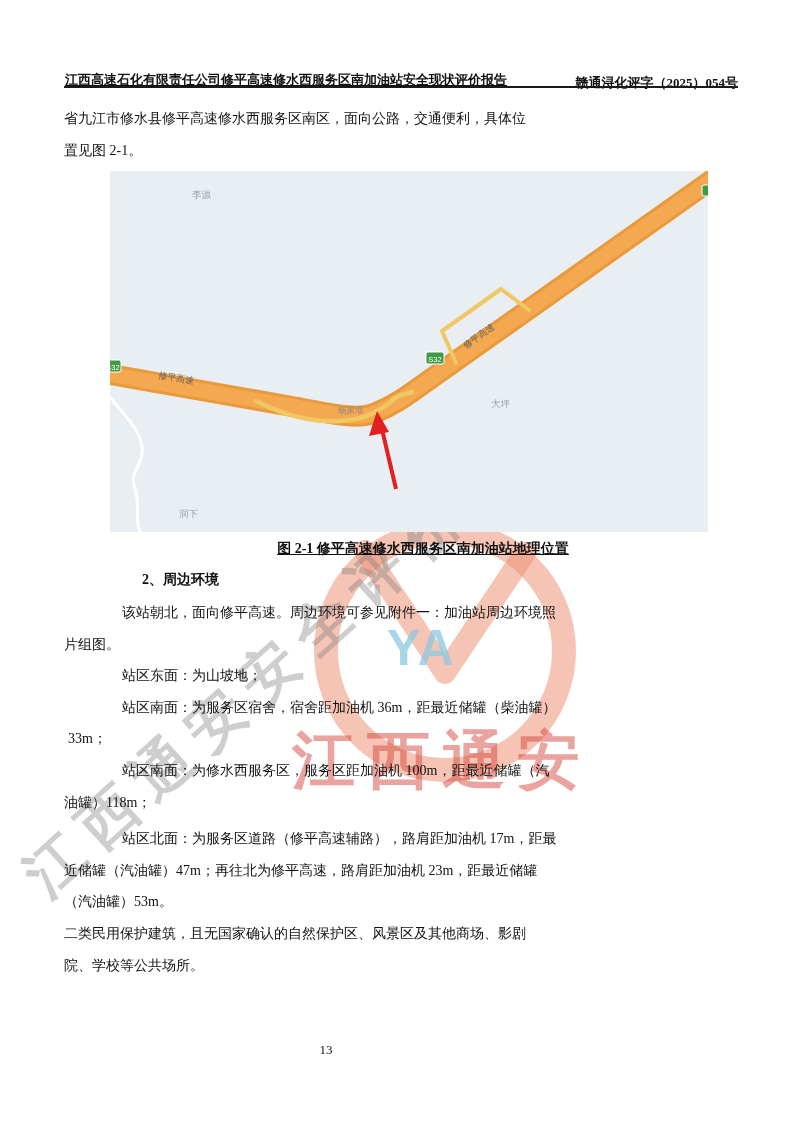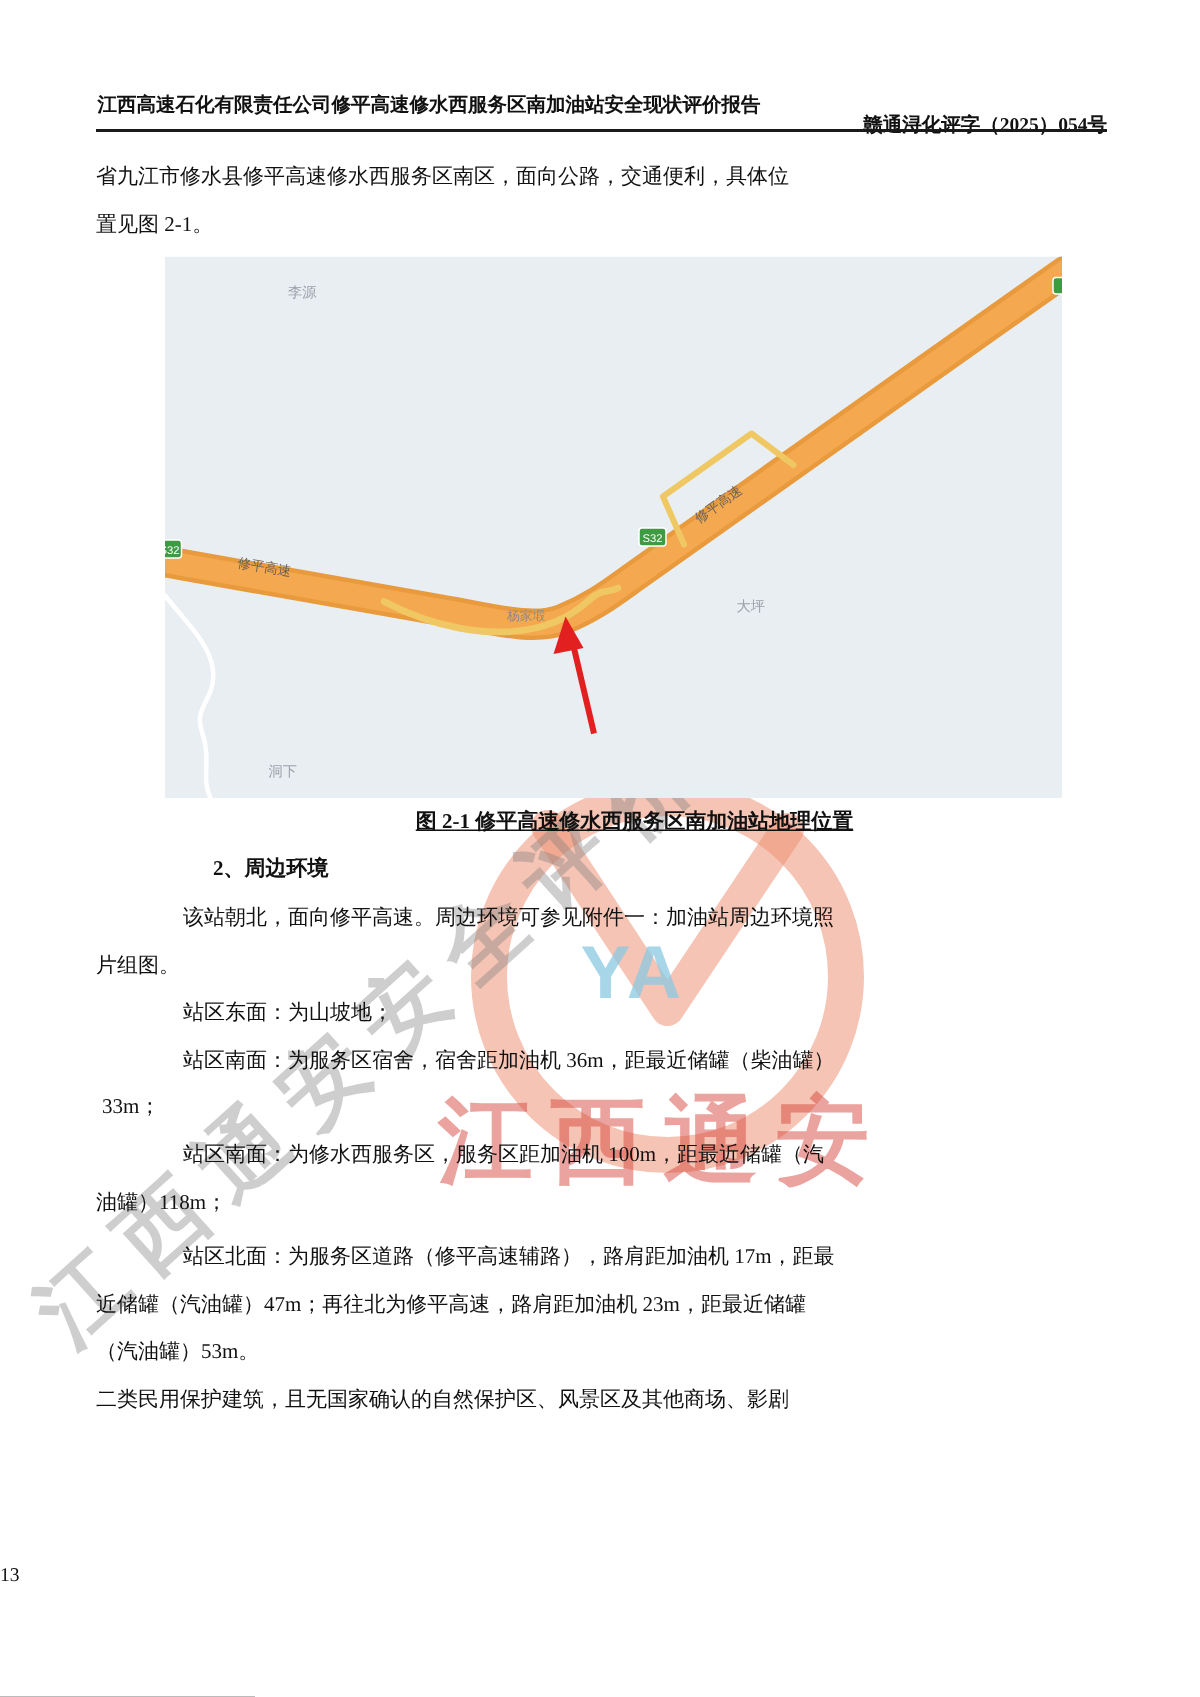--- a/index.html
+++ b/index.html
@@ -16,39 +16,39 @@
     letter-spacing:14px;white-space:nowrap;color:var(--wm-gray);
   }
   .wm-red{
     position:absolute;left:292px;top:718px;font-size:63px;font-weight:700;
     letter-spacing:12px;white-space:nowrap;color:var(--wm-red);
   }
   .wm-stamp{position:absolute;left:303px;top:503px;}
   
   .header{position:absolute;left:64px;top:61px;width:674px;z-index:2;
           font-size:13px;font-weight:600;letter-spacing:0;}
-  .header .h-left{position:absolute;left:1px;top:0;}
+  .header .h-left{position:absolute;left:1px;top:10px;text-decoration:underline;}
   .header .h-right{position:absolute;right:0;top:13px;}
   .header-rule{position:absolute;left:64px;top:86px;width:674px;height:0;
                border-top:2px solid #1a1a1a;z-index:2;}
   
   .textblock{position:absolute;left:64px;width:676px;z-index:2;
              font-size:14px;line-height:31.6px;white-space:nowrap;}
   .intro{top:103px;}
   .caption{top:533px;text-align:center;font-weight:700;text-indent:42px;text-decoration:underline;}
   .heading{top:564px;font-weight:700;padding-left:78px;}
   .bodytext{top:597px;}
   .line{height:31.6px;}
   .line.indent{padding-left:58px;}
   .line.tiny{padding-left:4px;}
   .line.gap{padding-top:5px;}
   
   .map{position:absolute;left:110px;top:171px;width:598px;height:361px;z-index:1;}
   
-  .pagenum{position:absolute;left:0;top:1042px;width:652px;
+  .pagenum{position:absolute;left:0;top:1042px;width:652px;text-align:center;
            font-size:13px;z-index:2;}
   svg text{font-family:"Liberation Sans","DejaVu Sans",sans-serif;}
 </style>
 </head>
 <body>
 
 <div class="page">
 
   <div class="wm-layer">
     <svg class="wm-stamp" width="292" height="296" viewBox="0 0 292 296">
@@ -118,16 +118,17 @@
     <div class="line">片组图。</div>
     <div class="line indent">站区东面：为山坡地；</div>
     <div class="line indent">站区南面：为服务区宿舍，宿舍距加油机 36m，距最近储罐（柴油罐）</div>
     <div class="line tiny">33m；</div>
     <div class="line indent">站区南面：为修水西服务区，服务区距加油机 100m，距最近储罐（汽</div>
     <div class="line">油罐）118m；</div>
     <div class="line indent gap">站区北面：为服务区道路（修平高速辅路），路肩距加油机 17m，距最</div>
     <div class="line">近储罐（汽油罐）47m；再往北为修平高速，路肩距加油机 23m，距最近储罐</div>
     <div class="line">（汽油罐）53m。</div>
     <div class="line">二类民用保护建筑，且无国家确认的自然保护区、风景区及其他商场、影剧</div>
+    <div class="line">院、学校等公共场所。</div>
   </div>
 
   <div class="pagenum">13</div>
 </div>
 
 </body></html>

